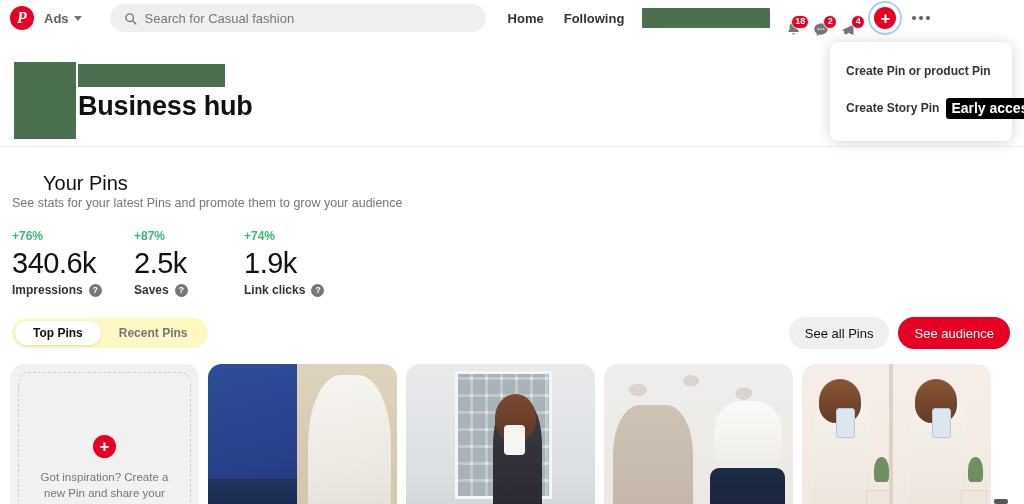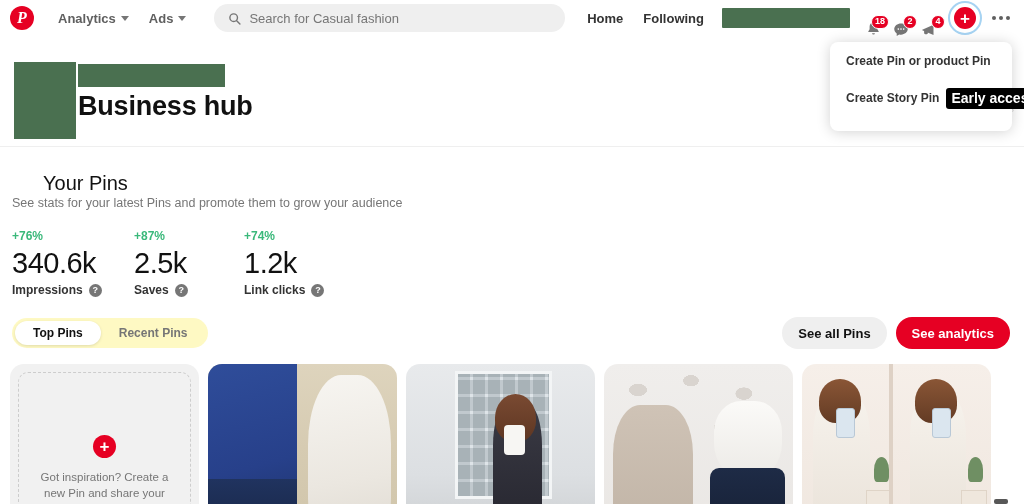--- a/index.html
+++ b/index.html
@@ -91,21 +91,21 @@
     padding: 8px 6px; cursor: pointer; margin-left: 4px; flex: 0 0 auto;
   }
   .dots span { width: 4px; height: 4px; border-radius: 50%; background: #5f5f5f; }
 
   
   .dropdown {
     position: absolute; top: 42px; right: 12px;
     width: 182px;
     background: #fff; border-radius: 8px;
     box-shadow: 0 1px 14px rgba(0,0,0,0.18);
-    padding: 2px 0 12px 0;
+    padding: 12px 0 12px 0;
     z-index: 40;
   }
   .dd-item {
     display: flex; align-items: center; gap: 7px;
     padding: 10px 16px; font-size: 12px; font-weight: bold;
     color: #333; cursor: pointer; white-space: nowrap;
   }
   .early-badge {
     background: #000000; color: #fff;
     font-size: 14px; font-weight: bold;
@@ -160,21 +160,21 @@
     display: flex; align-items: center; justify-content: center;
     font-size: 12px; font-weight: bold; color: #767676; cursor: pointer;
     white-space: nowrap;
   }
   .seg.active { background: #fff; color: #111; box-shadow: 0 1px 3px rgba(0,0,0,0.12); }
 
   .btn-row { position: absolute; right: 14px; top: 317px; display: flex; gap: 9px; align-items: center; }
   .btn {
     height: 32px; padding: 16px 16px; border-radius: 17px;
     display: flex; align-items: center; justify-content: center;
-    font-size: 13px; font-weight: bold; cursor: pointer; white-space: nowrap;
+    font-size: 13px; font-weight: normal; cursor: pointer; white-space: nowrap;
     border: none;
   }
   .btn.gray { background: #efefef; color: #111; }
   .btn.red { background: #e60023; color: #fff; }
 
   
   .pins {
     position: absolute; left: 10px; top: 364px;
     width: 1010px; height: 140px;
     display: flex; gap: 9px; overflow: hidden;
@@ -302,24 +302,20 @@
   }
 </style>
 </head>
 <body>
 
 <div class="page">
 
   <div class="header">
     <div class="pin-logo">P</div>
 
-    <div class="nav-item first">
-      <span>Analytics</span>
-      <span class="chev"></span>
-    </div>
     <div class="nav-item">
       <span>Ads</span>
       <span class="chev"></span>
     </div>
 
     <div class="searchbar">
       <svg width="13" height="13" viewBox="0 0 24 24">
         <circle cx="10.5" cy="10.5" r="7" fill="none" stroke="#767676" stroke-width="2.6"></circle>
         <line x1="16" y1="16" x2="22" y2="22" stroke="#767676" stroke-width="2.6" stroke-linecap="round"></line>
       </svg>
@@ -401,36 +397,36 @@
     <div class="stat s1">
       <div class="stat-delta">+87%</div>
       <div class="stat-value">2.5k</div>
       <div class="stat-label-row">
         <span class="stat-label">Saves</span>
         <span class="help-icon">?</span>
       </div>
     </div>
     <div class="stat s2">
       <div class="stat-delta">+74%</div>
-      <div class="stat-value">1.2k</div>
+      <div class="stat-value">1.9k</div>
       <div class="stat-label-row">
         <span class="stat-label">Link clicks</span>
         <span class="help-icon">?</span>
       </div>
     </div>
   </div>
 
   <div class="segmented">
     <div class="seg active">Top Pins</div>
     <div class="seg">Recent Pins</div>
   </div>
 
   <div class="btn-row">
     <div class="btn gray">See all Pins</div>
-    <div class="btn red">See analytics</div>
+    <div class="btn red">See audience</div>
   </div>
 
   <div class="pins">
 
     <div class="pin-card create-card">
       <div class="create-inner">
         <span class="create-plus">+</span>
         <span class="create-text">Got inspiration? Create a new Pin and share your</span>
       </div>
     </div>

